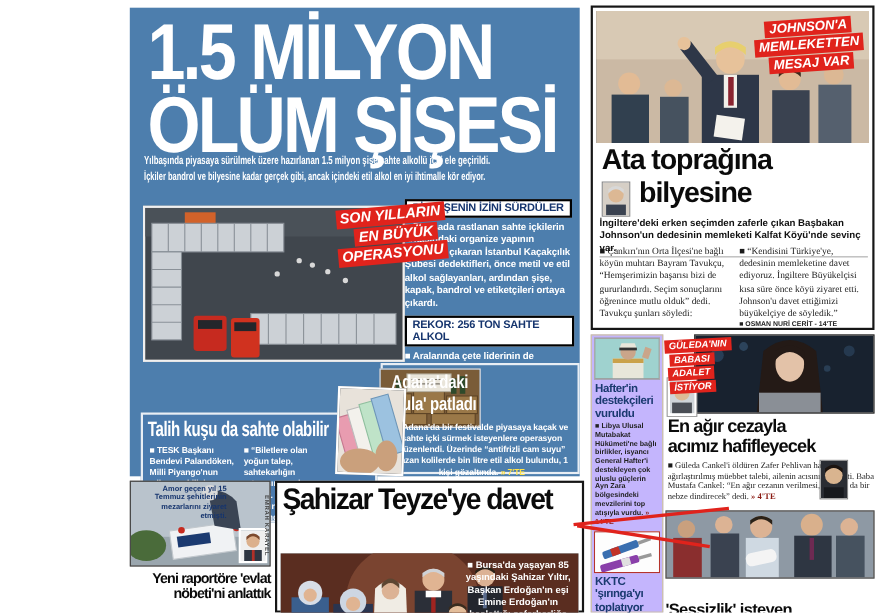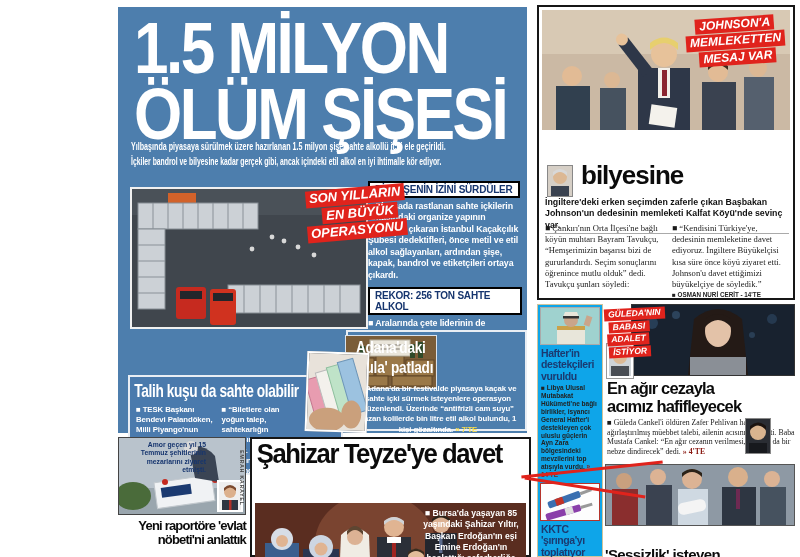--- a/index.html
+++ b/index.html
@@ -29,21 +29,21 @@
   .adana-h{color:#fff;font-weight:800;font-size:15px;white-space:nowrap;letter-spacing:-0.3px;
            transform:scaleX(0.8);transform-origin:left top;}
   
   .blackhead{color:#0b0b0b;font-weight:800;letter-spacing:-0.6px;line-height:1.08;}
   .box-border{border:2px solid #161616;box-sizing:border-box;background:#fff;}
   .photo-frame{border:1px solid #444;box-sizing:border-box;overflow:hidden;position:relative;background:#888;}
   .vcredit{writing-mode:vertical-rl;font-size:5.5px;color:#444;letter-spacing:0.6px;font-weight:700;}
   
   .serifbody{font-family:"Liberation Serif",serif;font-size:8.6px;line-height:1.3;color:#1a1a1a;}
   .navyhead{color:#1b3a70;font-weight:800;line-height:1.08;letter-spacing:-0.4px;}
-  .yellowcol{background:#0ea5e9;border:1px solid #cfc49b;box-sizing:border-box;}
+  .yellowcol{background:#c4b5fd;border:1px solid #cfc49b;box-sizing:border-box;}
   .redline{position:absolute;height:2.5px;background:#e0231c;z-index:40;}
   .portrait{box-sizing:border-box;overflow:hidden;}
 </style>
 </head>
 <body>
 
 <div class="page">
 
   <div class="abs banner">
     <div class="abs h1" style="left:16px;top:6px;">1.5 MİLYON</div>
@@ -250,20 +250,21 @@
               <circle cx="98" cy="22" r="6" fill="#e7c29a"></circle>
             </g>
           <rect x="108" y="96" width="26" height="20" fill="#f4f2ec" transform="rotate(8 121 106)"></rect>
         </svg>
       </div>
       <div class="abs" style="right:8px;top:10px;transform:rotate(-4deg);z-index:6;">
         <div class="strip" style="font-size:12px;margin-right:10px;">JOHNSON'A</div>
         <div class="strip" style="font-size:12px;">MEMLEKETTEN</div>
         <div class="strip" style="font-size:12px;margin-right:10px;">MESAJ VAR</div>
       </div>
+      <div class="abs blackhead" style="left:8px;top:124px;font-size:26px;letter-spacing:-1px;">Ata toprağına</div>
       <div class="abs portrait" style="left:8px;top:158px;width:26px;height:32px;border:1px solid #888;">
         <svg width="24" height="30" viewBox="0 0 24 30">
             <rect width="24" height="30" fill="#d6cfc6"></rect>
             <circle cx="12" cy="11" r="7" fill="#dcb894"></circle>
             <path d="M5 10 Q12 2 19 10 L19 6 Q12 0 5 6Z" fill="#d8d8d8"></path>
             <rect x="3" y="20" width="18" height="10" fill="#3a4250"></rect>
           </svg>
       </div>
       <div class="abs blackhead" style="left:42px;top:154px;font-size:26px;letter-spacing:-1px;">bilyesine</div>
       <div class="abs" style="left:6px;top:190px;width:244px;font-size:8.8px;font-weight:800;color:#111;line-height:1.3;border-bottom:1px solid #aaa;padding-bottom:2px;">İngiltere'deki erken seçimden zaferle çıkan Başbakan Johnson'un dedesinin memleketi Kalfat Köyü'nde sevinç var.</div>

